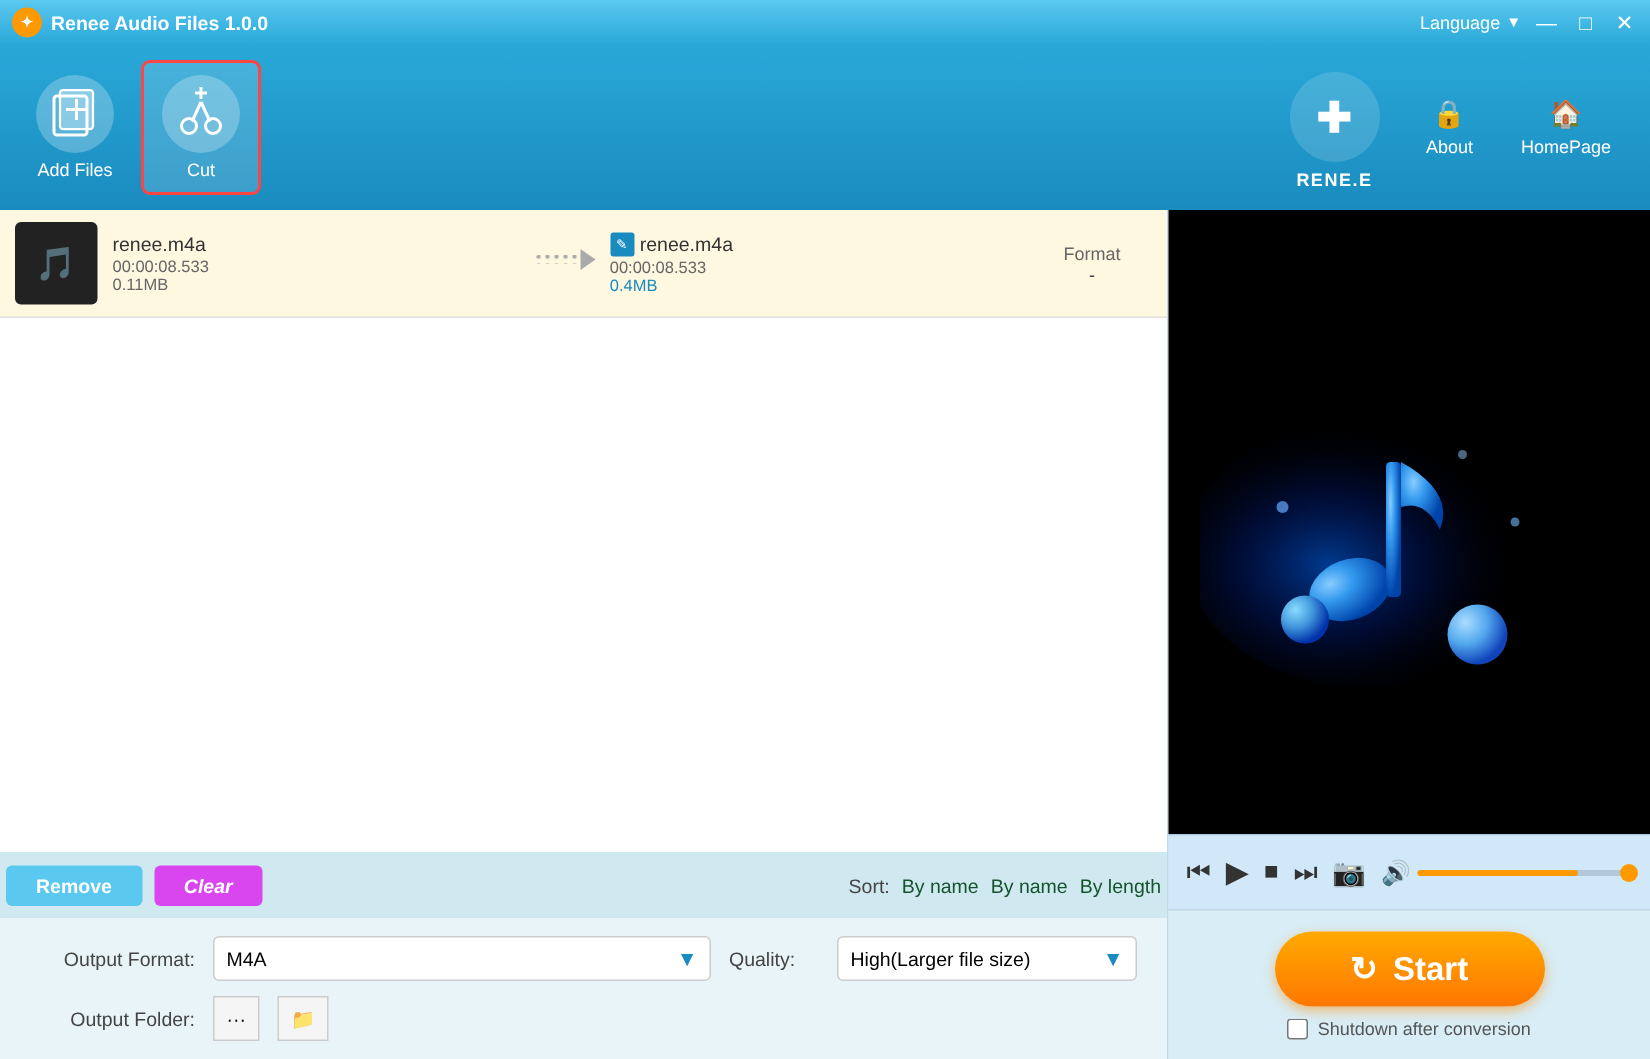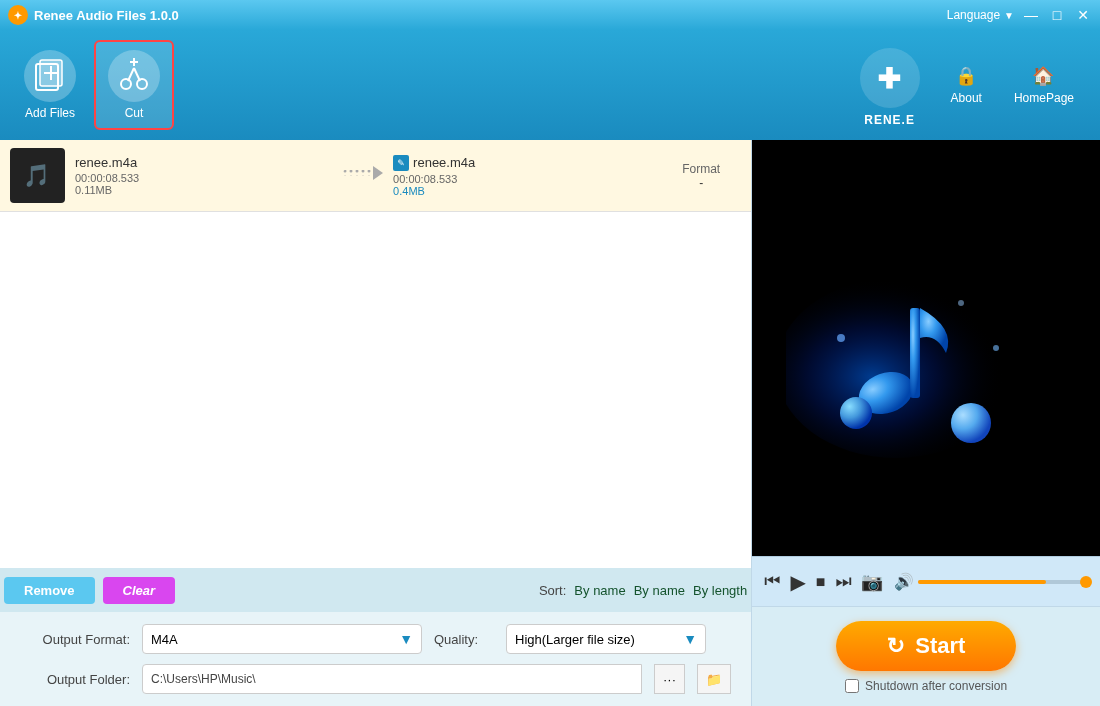--- a/index.html
+++ b/index.html
@@ -102,21 +102,21 @@
     .sort-area { margin-left: auto; display: flex; align-items: center; gap: 8px; color: #444; font-size: 13px; }
     .sort-link { color: #14532d; cursor: pointer; text-decoration: none; }
 
     
     .settings-bar {
       background: #e8f4f8; padding: 12px 20px; display: flex; flex-direction: column; gap: 10px;
     }
     .setting-row { display: flex; align-items: center; gap: 12px; }
     .setting-label { width: 110px; text-align: right; color: #444; font-size: 13px; }
     .format-select {
-      width: 280px; height: 30px; border: 1px solid #ccc; border-radius: 4px;
+      width: 332px; height: 30px; border: 1px solid #ccc; border-radius: 4px;
       background: white; padding: 0 8px; font-size: 13px; display: flex; align-items: center;
       justify-content: space-between; cursor: pointer; text-align: center;
     }
     .select-arrow { color: #1a8bbf; font-size: 14px; }
     .quality-select {
       width: 200px; height: 30px; border: 1px solid #ccc; border-radius: 4px;
       background: white; padding: 0 8px; font-size: 13px; display: flex; align-items: center;
       justify-content: space-between; cursor: pointer;
     }
     .folder-input {
@@ -308,23 +308,20 @@
           <span class="select-arrow">▼</span>
         </div>
         <span class="setting-label" style="text-align:left;width:60px;">Quality:</span>
         <div class="quality-select">
           <span>High(Larger file size)</span>
           <span class="select-arrow">▼</span>
         </div>
       </div>
       <div class="setting-row">
         <span class="setting-label">Output Folder:</span>
-        <div class="folder-input">
-          <span>C:\Users\HP\Music\</span>
-        </div>
         <button class="folder-btn">
           <span>···</span>
         </button>
         <button class="folder-btn">
           <span>📁</span>
         </button>
       </div>
     </div>
   </div>
 

